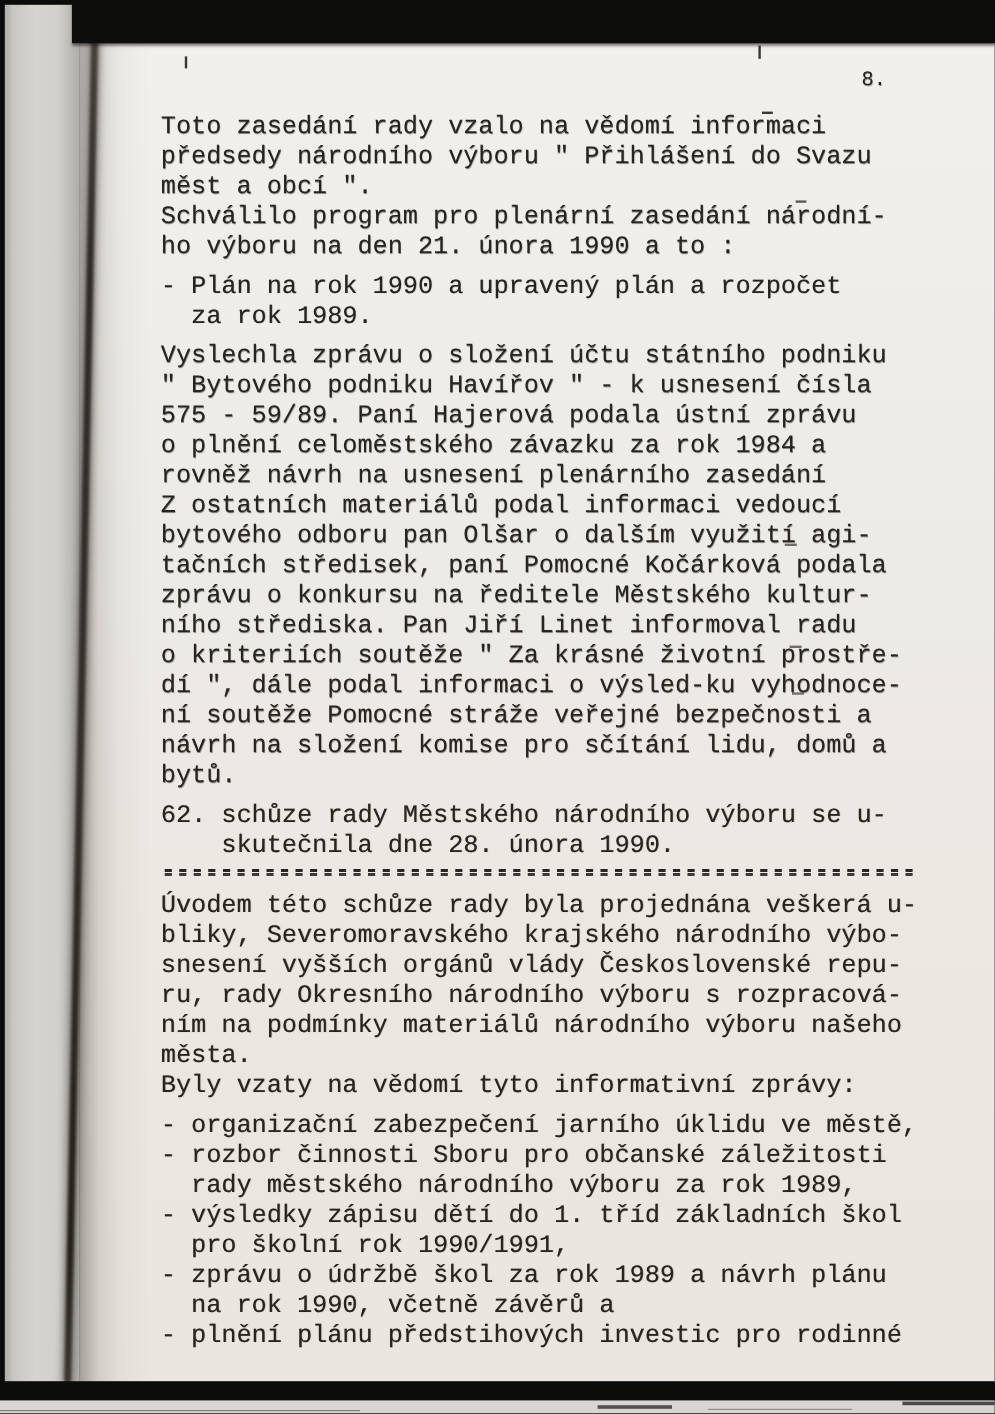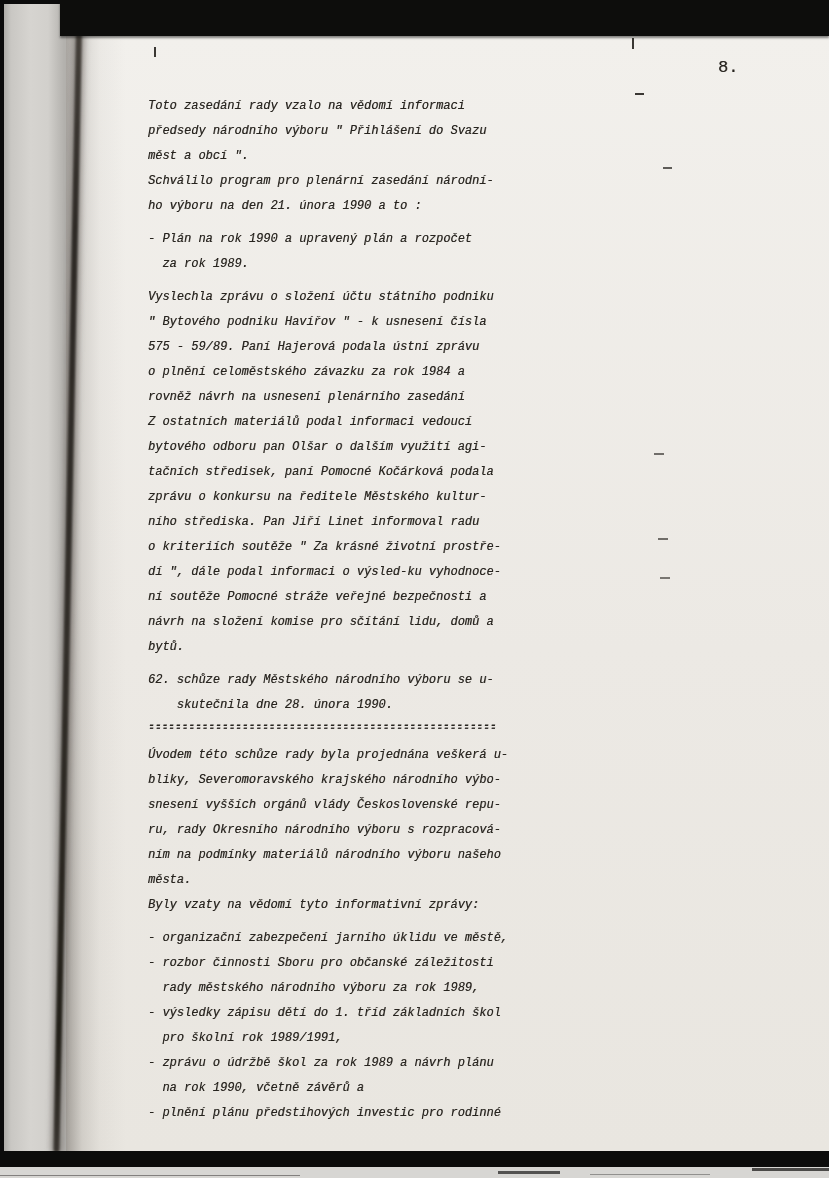--- a/index.html
+++ b/index.html
@@ -55,25 +55,24 @@
     background:#d7d6d3;z-index:3;
   }
   .scan-streak{position:absolute;background:#3c3b39;}
   .streak-1{left:0;top:8px;width:300px;height:1px;opacity:.55;}
   .streak-2{left:498px;top:4px;width:62px;height:3px;opacity:.85;}
   .streak-3{left:752px;top:1px;width:77px;height:3px;opacity:.9;}
   .streak-4{left:590px;top:7px;width:120px;height:1px;opacity:.45;}
 
   
   .text-column{
-    position:absolute;left:82px;top:58px;width:560px;
+    position:absolute;left:68px;top:58px;width:560px;
     color:var(--ink);
-    font-size:12px;line-height:25px;
+    font-size:21px;line-height:25px;
     text-shadow:0.4px 0.4px 0.6px rgba(45,40,35,.55);
-    font-style:italic;
   }
   .line{white-space:pre;}
   .block{margin:0 0 8px 0;}
   .block-heading{margin:8px 0 1px 0;}
   .block-separator{margin:0 0 9px 0;}
   .block-separator .line{
     font-weight:700;line-height:15px;letter-spacing:-0.5px;
     text-shadow:0 3px 0 rgba(40,37,33,.9);
   }
   .page-number{
@@ -144,21 +143,21 @@
         <div class="line">ru, rady Okresního národního výboru s rozpracová-</div>
         <div class="line">ním na podmínky materiálů národního výboru našeho</div>
         <div class="line">města.</div>
         <div class="line">Byly vzaty na vědomí tyto informativní zprávy:</div>
       </div>
       <div class="block block-list">
         <div class="line">- organizační zabezpečení jarního úklidu ve městě,</div>
         <div class="line">- rozbor činnosti Sboru pro občanské záležitosti</div>
         <div class="line">  rady městského národního výboru za rok 1989,</div>
         <div class="line">- výsledky zápisu dětí do 1. tříd základních škol</div>
-        <div class="line">  pro školní rok 1989/1991,</div>
+        <div class="line">  pro školní rok 1990/1991,</div>
         <div class="line">- zprávu o údržbě škol za rok 1989 a návrh plánu</div>
         <div class="line">  na rok 1990, včetně závěrů a</div>
         <div class="line">- plnění plánu předstihových investic pro rodinné</div>
       </div>
     </div>
 
   <div class="ink-mark mark-tick-1"></div>
   <div class="ink-mark mark-tick-2"></div>
   <div class="ink-mark mark-dash-1"></div>
   <div class="ink-mark mark-dash-2"></div>

